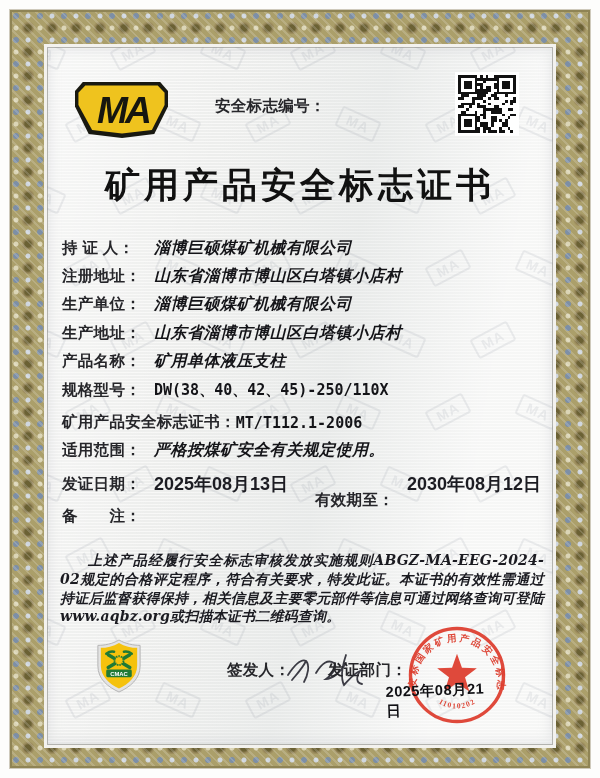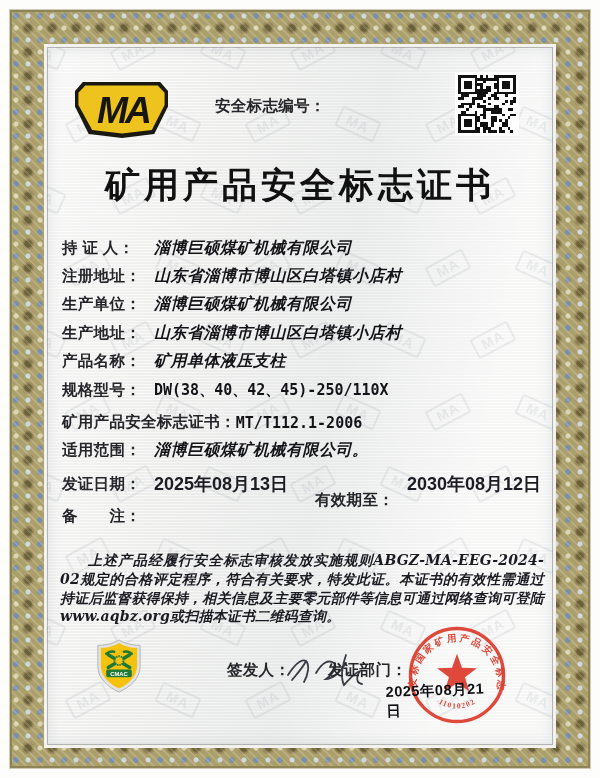--- a/index.html
+++ b/index.html
@@ -400,21 +400,21 @@
     <div class="frow">
       <span class="lbl">规格型号：</span>
       <span class="val-mono">DW(38、40、42、45)-250/110X</span>
     </div>
     <div class="frow wide gap">
       <span class="lbl">矿用产品安全标志证书：</span>
       <span class="val-mono">MT/T112.1-2006</span>
     </div>
     <div class="frow">
       <span class="lbl">适用范围：</span>
-      <span class="val-kai">淄博巨硕煤矿机械有限公司。</span>
+      <span class="val-kai">严格按煤矿安全有关规定使用。</span>
     </div>
     <div class="drow">
       <span class="lbl">发证日期：</span>
       <span class="val-date">2025年08月13日</span>
       <span class="lbl lbl2">有效期至：</span>
       <span class="val-date">2030年08月12日</span>
     </div>
     <div class="rrow">
       <span class="lbl">备　　注：</span>
       <span class="val-kai"></span>

